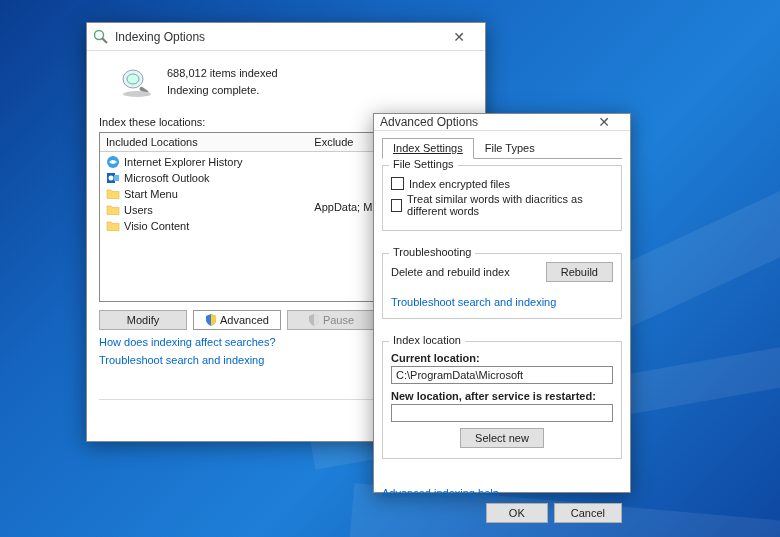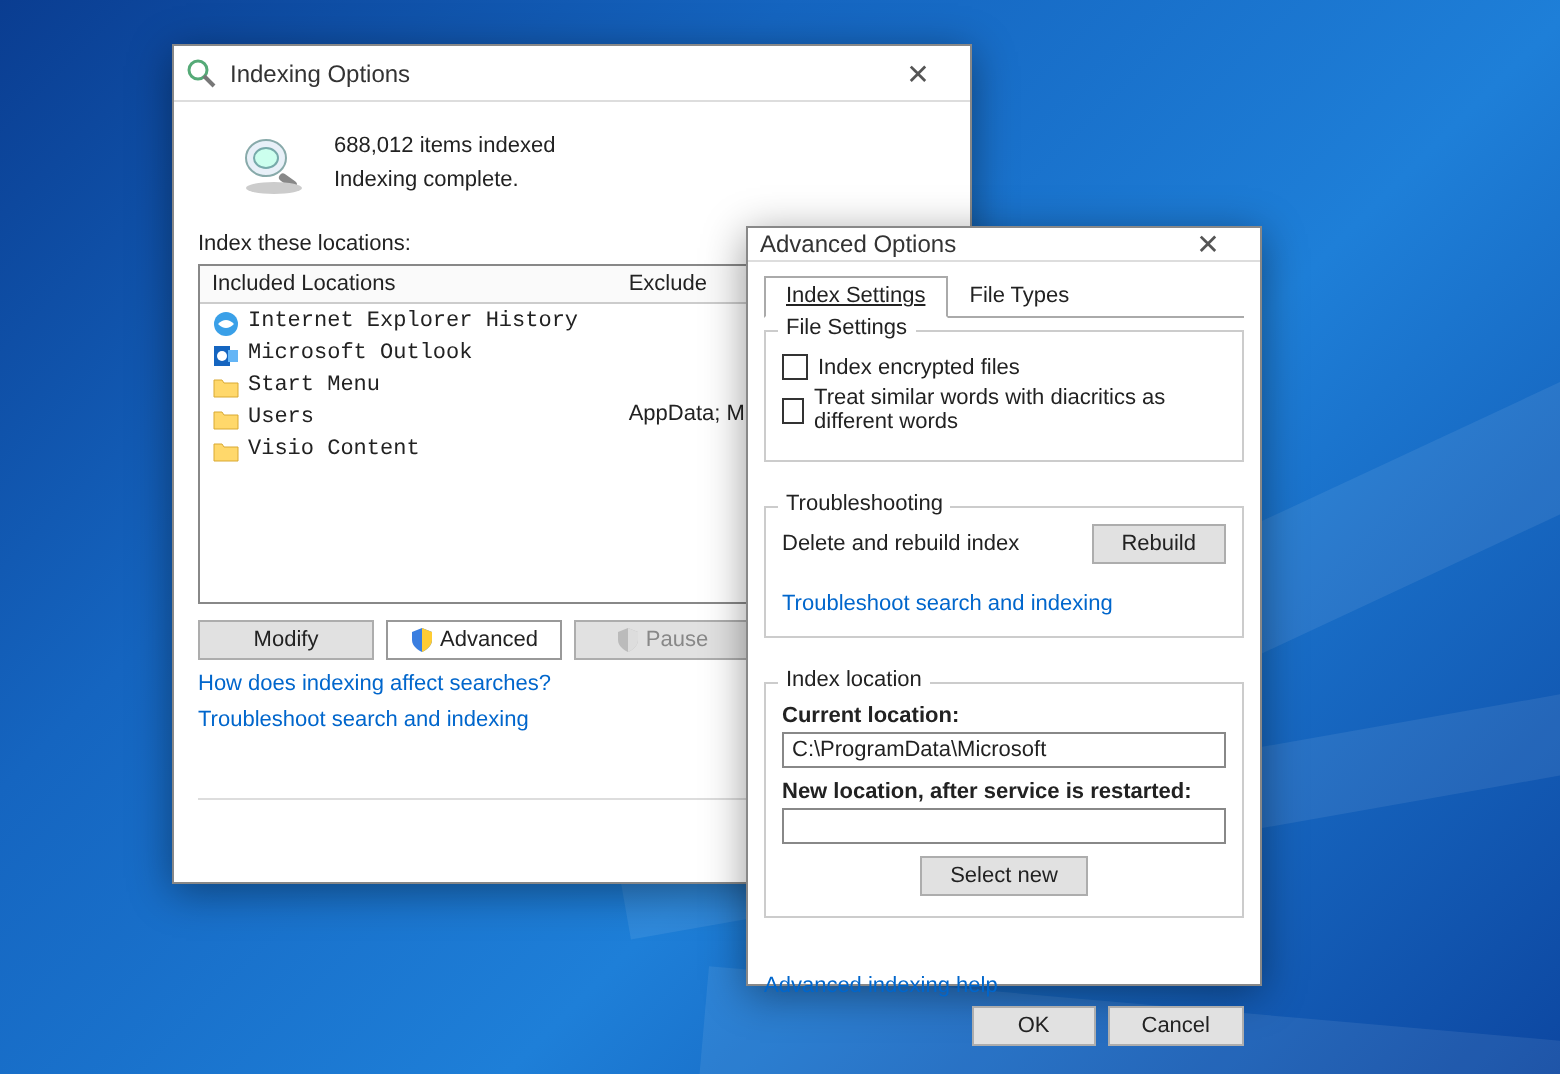--- a/index.html
+++ b/index.html
@@ -45,21 +45,21 @@
   .mag-icon { width:36px; height:32px; position:relative;}
   .mag-icon svg { width:100%; height:100%;}
   .status-text div { line-height:1.5;}
   .section-label { margin:2px 0 4px 0;}
   .listbox { border:1px solid #888; height:170px; display:flex; background:#fff; font-size:11px;}
   .col { overflow:hidden;}
   .col-left { width:56%; border-right:none;}
   .col-right { flex:1;}
   .col-header { padding:3px 6px; border-bottom:1px solid #ccc; background:#fafafa;}
   .col-body { padding:2px 0;}
-  .row { display:flex; padding:1px 6px; gap:4px; white-space:nowrap;font-family:Liberation Mono, monospace;}
+  .row { display:flex; align-items:center; padding:1px 6px; gap:4px; white-space:nowrap;}
   .row .ficon { width:14px; height:14px; display:inline-flex; align-items:center; justify-content:center;}
   .exclude-body { padding:2px 6px; white-space:nowrap;}
   .exclude-body .spacer { height:47px;}
   .button-row { display:flex; gap:6px; margin-top:8px;}
   .btn {
     border:1px solid #adadad; background:#e1e1e1; padding:3px 0; font-size:11px;
     width:88px; text-align:center; cursor:default; color:#222;
     display:inline-flex; align-items:center; justify-content:center; gap:3px;
   }
   .btn.highlight { background:#fff; border-color:#999;}

